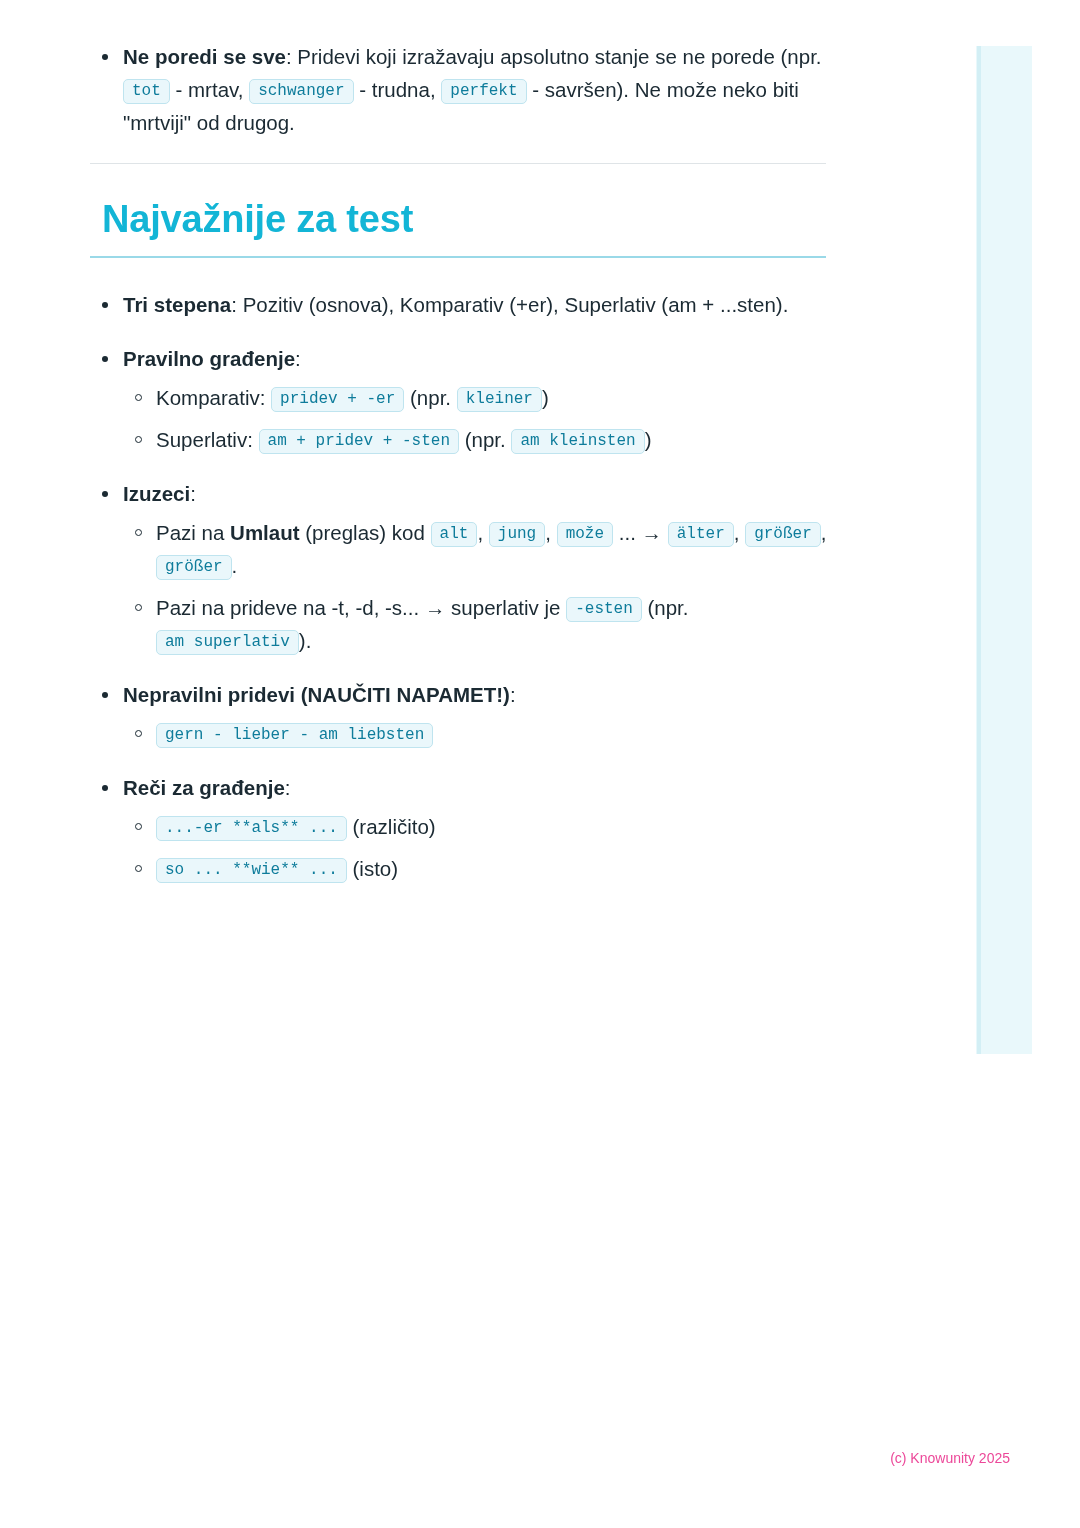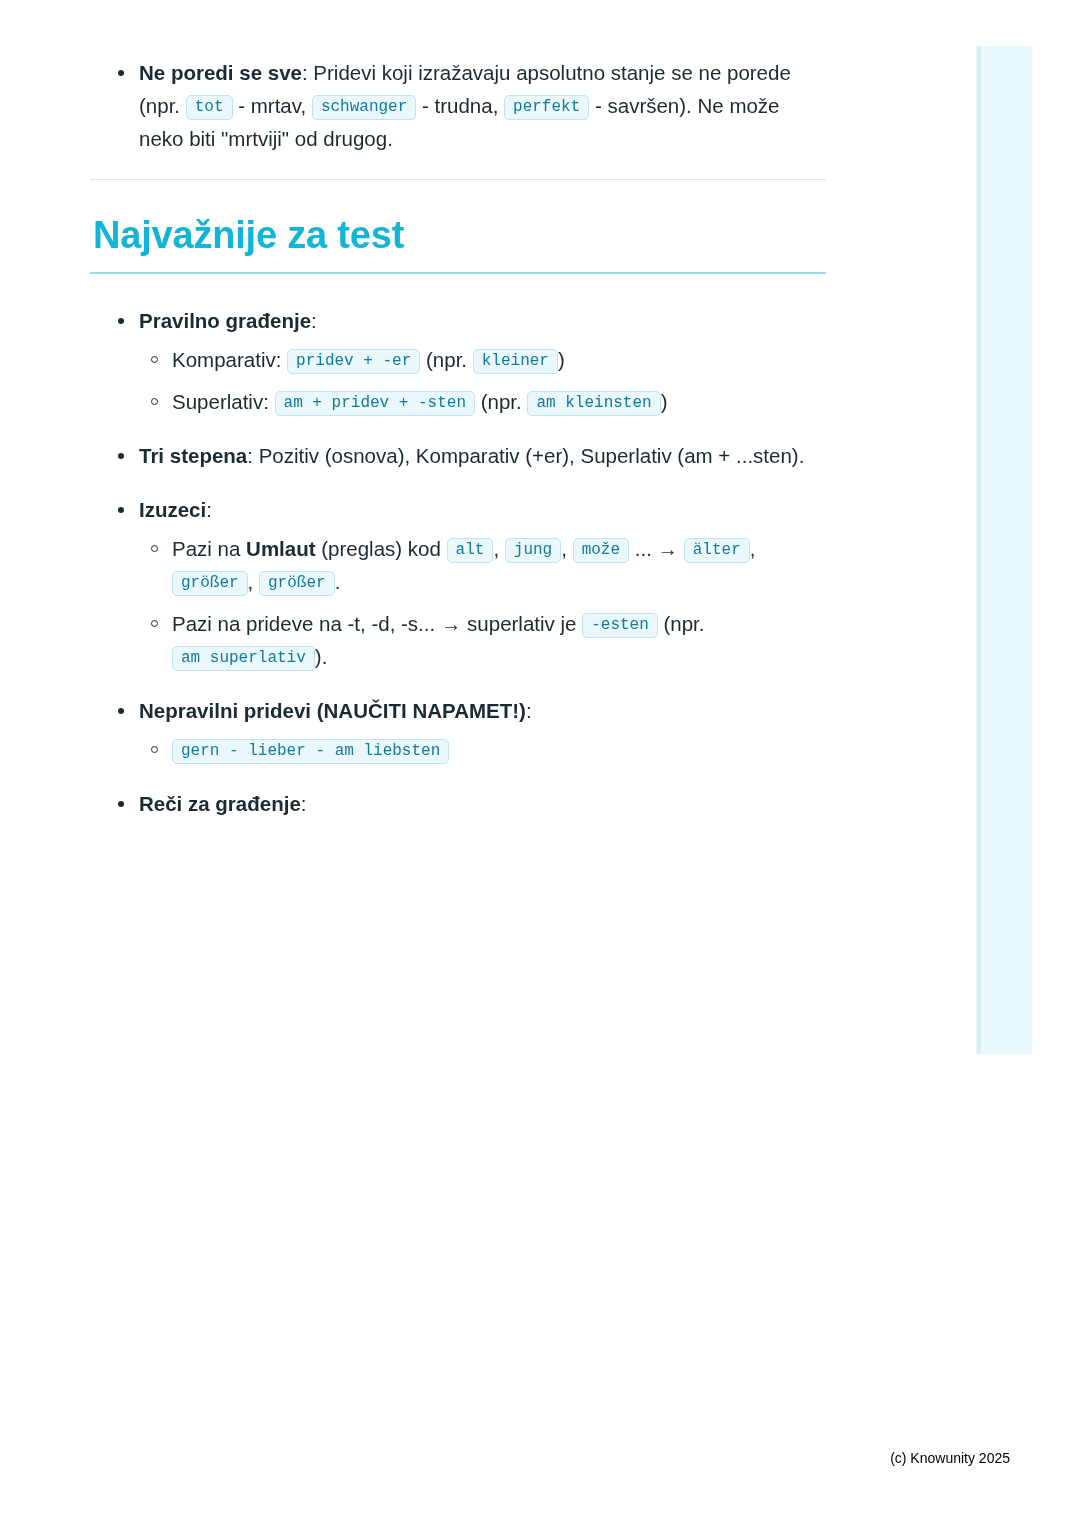--- a/index.html
+++ b/index.html
@@ -36,21 +36,21 @@
 
   .page {
     position: absolute;
     left: 90px;
     top: 40px;
     width: 740px;
   }
 
   ul.lv1 {
     list-style: none;
-    margin: 16px;
+    margin: 0;
     padding: 0;
   }
   ul.lv1 > li {
     position: relative;
     padding-left: 33px;
     margin-bottom: 21px;
     font-size: 20.5px;
     line-height: 33px;
   }
   ul.lv1 > li::before {
@@ -110,36 +110,36 @@
     background: #dfe4e7;
     margin: 24px 0 34px 0;
     width: 736px;
   }
 
   h2.section {
     font-size: 38px;
     line-height: 1.15;
     color: #13b5d6;
     font-weight: bold;
-    margin: 0 0 14px 3px;
+    margin: 0 0 14px 12px;
     letter-spacing: -0.2px;
   }
   .h2-rule {
     height: 2px;
     background: #9ad9e8;
     width: 736px;
     margin-bottom: 30px;
   }
 
   .footer {
     position: absolute;
     right: 70px;
     bottom: 62px;
     font-size: 14px;
-    color: #000000;
+    color: #ec4899;
     font-family: "Liberation Sans", sans-serif;
   }
 </style>
 </head>
 <body>
 
 <div class="side-band"></div>
 <div class="side-band-line"></div>
 
 <div class="page">
@@ -149,62 +149,66 @@
       <b>Ne poredi se sve</b><span>: Pridevi koji izražavaju apsolutno stanje se ne porede (npr. </span><code>tot</code><span> - mrtav, </span><code>schwanger</code><span> - trudna, </span><code>perfekt</code><span> - savršen). Ne može neko biti "mrtviji" od drugog.</span>
     </li>
   </ul>
 
   <div class="divider"></div>
 
   <h2 class="section">Najvažnije za test</h2>
   <div class="h2-rule"></div>
 
   <ul class="lv1">
+
+    <li>
+      <b>Tri stepena</b><span>: Pozitiv (osnova), Komparativ (+er), Superlativ (am + ...sten).</span>
+    </li>
 
     <li>
       <b>Pravilno građenje</b><span>:</span>
       <ul class="lv2">
         <li>
           <span>Komparativ:</span>
           <code>pridev + -er</code>
           <span>(npr.</span>
           <code>kleiner</code><span>)</span>
         </li>
         <li>
           <span>Superlativ:</span>
           <code>am + pridev + -sten</code>
           <span>(npr.</span>
           <code>am kleinsten</code><span>)</span>
         </li>
       </ul>
     </li>
 
     <li>
-      <b>Tri stepena</b><span>: Pozitiv (osnova), Komparativ (+er), Superlativ (am + ...sten).</span>
-    </li>
-
-    <li>
       <b>Izuzeci</b><span>:</span>
       <ul class="lv2">
         <li>
           <span>Pazi na </span><b>Umlaut</b><span> (preglas) kod </span><code>alt</code><span>,</span> <code>jung</code><span>,</span> <code>može</code> <span>... →</span> <code>älter</code><span>,</span> <code>größer</code><span>,</span> <code>größer</code><span>.</span>
         </li>
         <li>
           <span>Pazi na prideve na -t, -d, -s... → superlativ je </span><code>-esten</code> <span>(npr.</span> <code>am superlativ</code><span>).</span>
         </li>
       </ul>
     </li>
 
     <li>
       <b>Nepravilni pridevi (NAUČITI NAPAMET!)</b><span>:</span>
       <ul class="lv2">
         <li><code>gern - lieber - am liebsten</code></li>
       </ul>
     </li>
 
     <li>
       <b>Reči za građenje</b><span>:</span>
+      <ul class="lv2">
+        <li><code>...-er **als** ...</code> <span>(različito)</span></li>
+        <li><code>so ... **wie** ...</code> <span>(isto)</span></li>
+      </ul>
     </li>
 
   </ul>
 </div>
 
 <div class="footer">(c) Knowunity 2025</div>
 
 </body></html>

